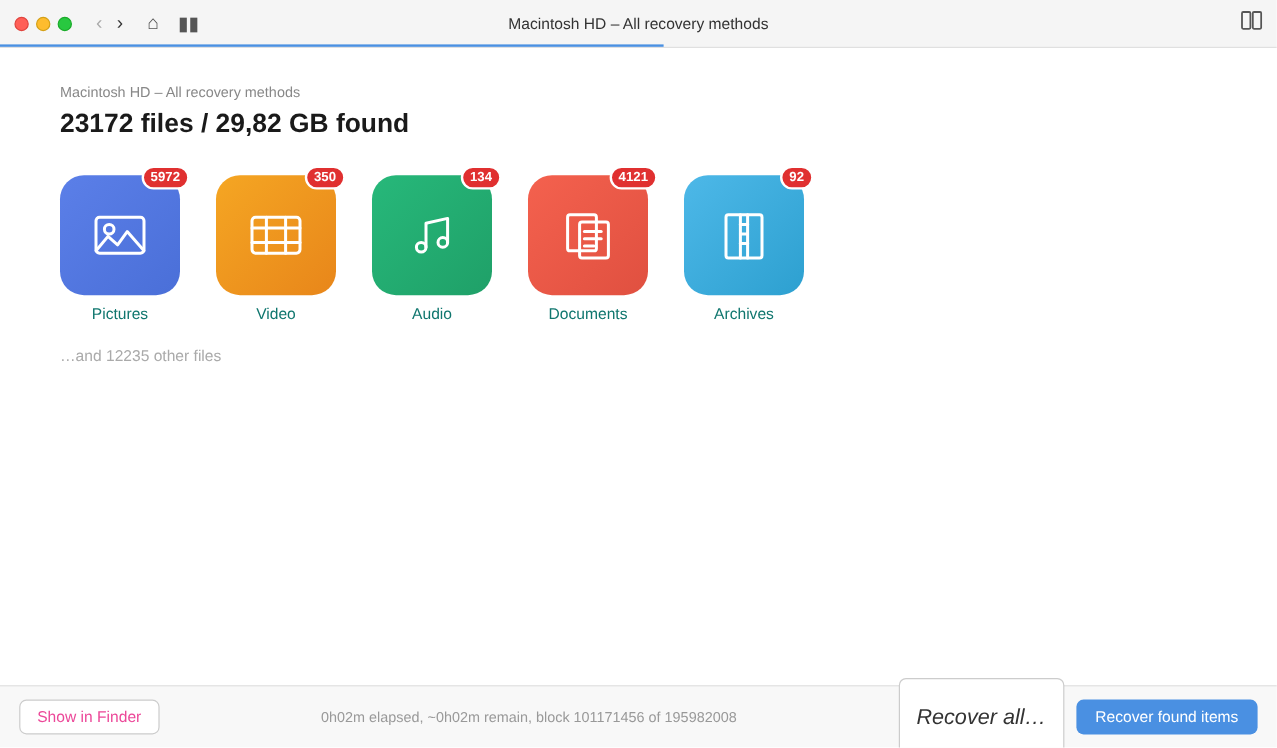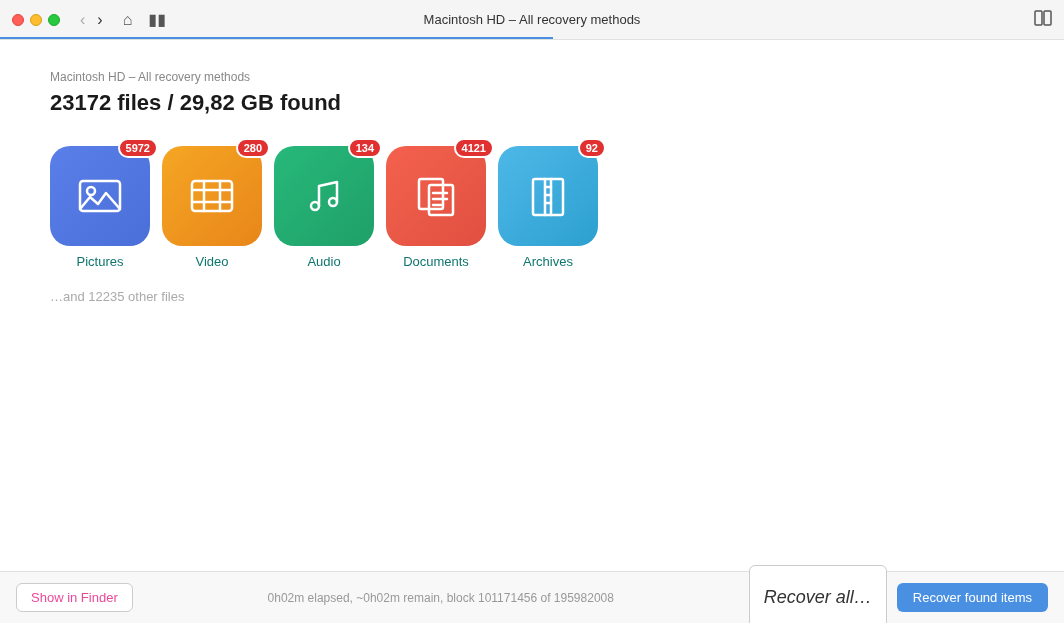--- a/index.html
+++ b/index.html
@@ -122,21 +122,21 @@
 
     .file-count-heading {
       font-size: 22px;
       font-weight: 700;
       color: #1a1a1a;
       margin-bottom: 30px;
     }
 
     .categories-row {
       display: flex;
-      gap: 12px;
+      gap: 30px;
       align-items: flex-start;
       margin-bottom: 20px;
     }
 
     .category-item {
       display: flex;
       flex-direction: column;
       align-items: center;
       cursor: pointer;
     }
@@ -297,21 +297,21 @@
           <rect x="5" y="10" width="40" height="30" rx="3"></rect>
           <circle cx="16" cy="20" r="4"></circle>
           <polyline points="5,38 15,26 23,33 31,22 45,38"></polyline>
         </svg>
       </div>
       <span class="category-label">Pictures</span>
     </div>
 
     <div class="category-item">
       <div class="category-icon-wrapper cat-video">
-        <span class="category-badge">280</span>
+        <span class="category-badge">350</span>
         <svg viewBox="0 0 50 50" fill="none" stroke="white" stroke-width="2.5" stroke-linecap="round" stroke-linejoin="round">
           <rect x="5" y="10" width="40" height="30" rx="3"></rect>
           <line x1="5" y1="19" x2="45" y2="19"></line>
           <line x1="5" y1="31" x2="45" y2="31"></line>
           <line x1="17" y1="10" x2="17" y2="40"></line>
           <line x1="33" y1="10" x2="33" y2="40"></line>
         </svg>
       </div>
       <span class="category-label">Video</span>
     </div>

